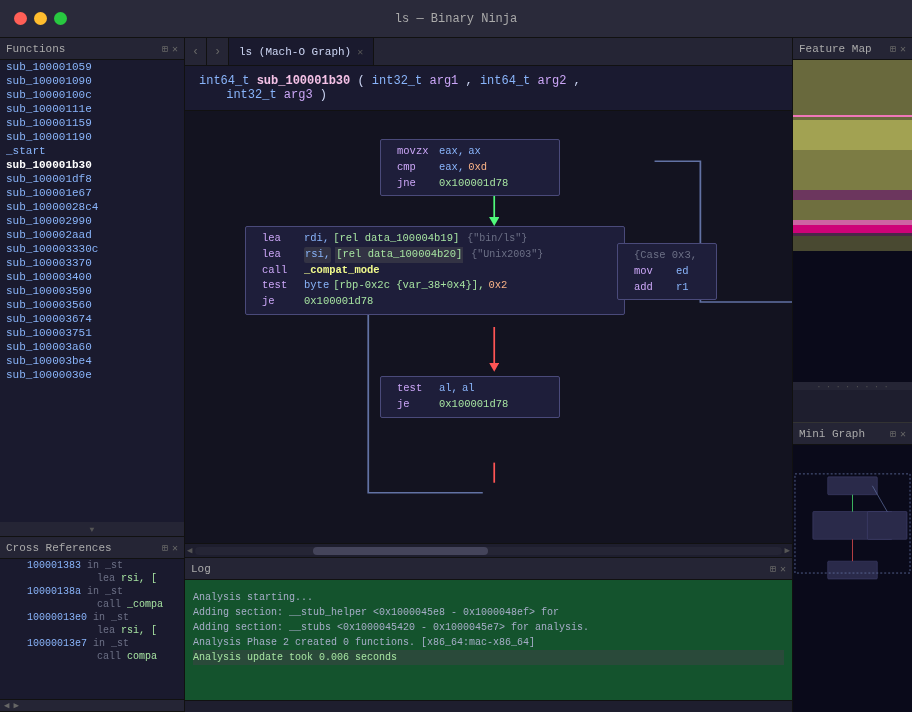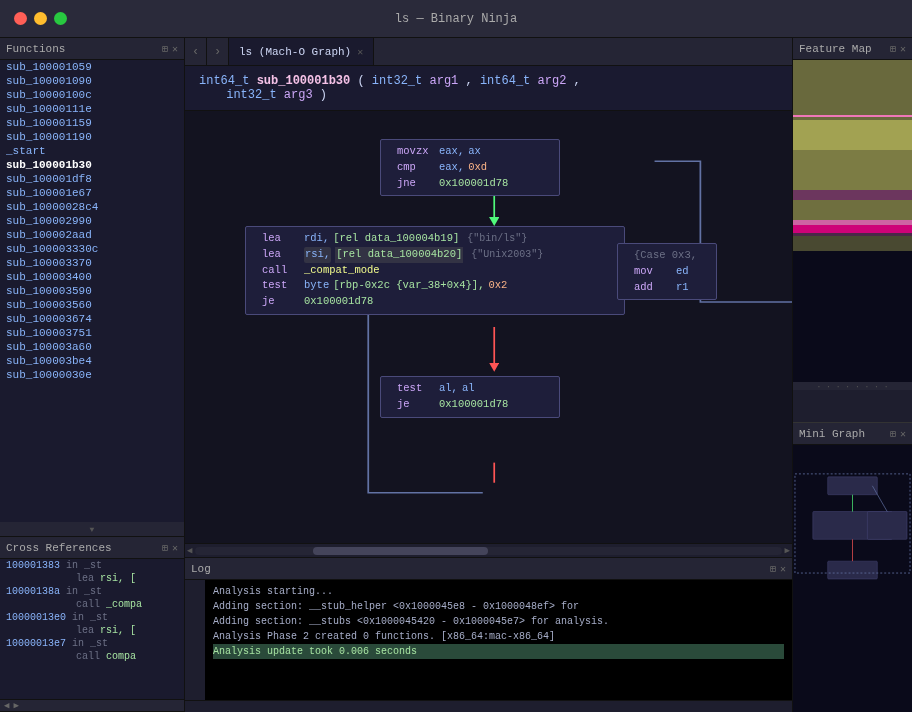--- a/index.html
+++ b/index.html
@@ -119,20 +119,21 @@
     .xref-pane {
       height: 175px;
       display: flex;
       flex-direction: column;
       border-bottom: 1px solid #111;
     }
     .xref-list {
       overflow-y: auto;
       flex: 1;
       background: #1a1a2e;
+      padding-left: 21px;
     }
     .xref-item {
       padding: 1px 6px;
       font-size: 10px;
       color: #a6adc8;
       white-space: nowrap;
       cursor: pointer;
     }
     .xref-addr { color: #89b4fa; }
     .xref-ctx { color: #6c7086; }
@@ -270,24 +271,23 @@
 
     
     .log-pane {
       height: 155px;
       display: flex;
       flex-direction: column;
       border-top: 1px solid #111;
     }
     .log-content {
       flex: 1;
-      background: #000000;
+      background: #14532d;
       overflow-y: auto;
-      padding: 4px 8px;
-      margin-left: 20px;
+      padding: 10px 8px;
     }
     .log-line {
       font-size: 10px;
       line-height: 1.5;
       color: #a6adc8;
       white-space: nowrap;
     }
     .log-line.highlight {
       background: #2a4a3a;
       color: #a6e3a1;
@@ -531,21 +531,21 @@
             <span class="comment" style="margin-left:4px;">{"bin/ls"}</span>
           </div>
           <div class="inst">
             <span class="mnemonic">lea</span>
             <span class="operand reg" style="background:#334;border-radius:2px;padding:0 1px;">rsi,</span>
             <span class="operand mem" style="background:#334;border-radius:0;padding:0 1px;">[rel data_100004b20]</span>
             <span class="comment" style="margin-left:4px;">{"Unix2003"}</span>
           </div>
           <div class="inst">
             <span class="mnemonic">call</span>
-            <span class="operand" style="color:#f1fa8c;">_compat_mode</span>
+            <span class="operand" style="color:#f1fa8c;font-weight:bold;">_compat_mode</span>
           </div>
           <div class="inst">
             <span class="mnemonic">test</span>
             <span class="operand reg">byte</span>
             <span class="operand mem">[rbp-0x2c {var_38+0x4}],</span>
             <span class="operand imm">0x2</span>
           </div>
           <div class="inst">
             <span class="mnemonic">je</span>
             <span class="operand mem">0x100001d78</span>

